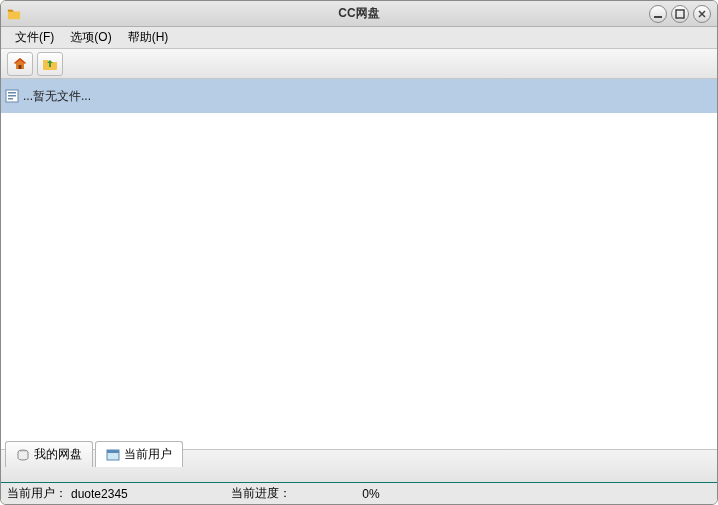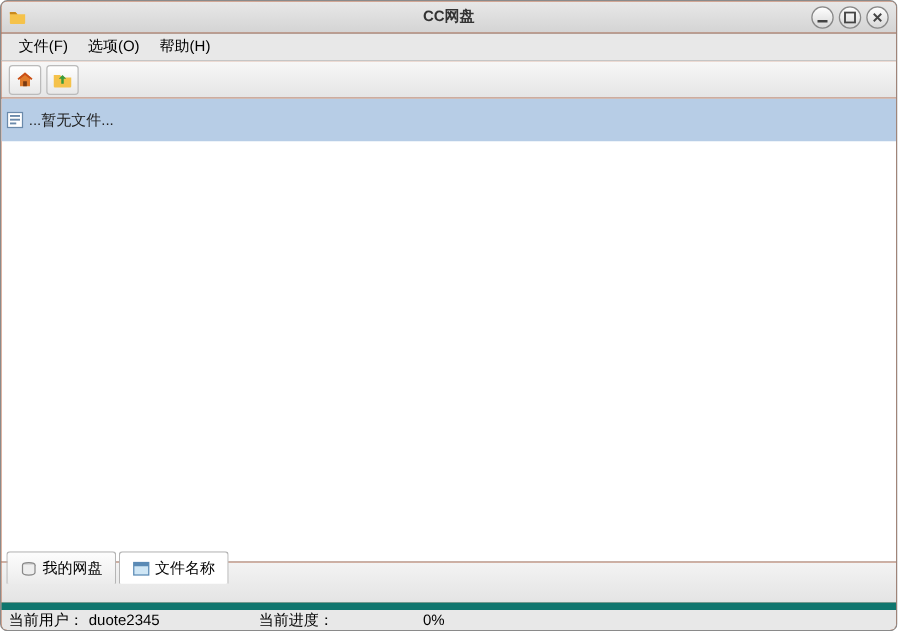--- a/index.html
+++ b/index.html
@@ -1,17 +1,17 @@
 <!DOCTYPE html>
 <html><head>
 <meta charset="utf-8">
 <style>
 * { box-sizing: border-box; margin: 0; padding: 0; font-family: "Microsoft YaHei", Arial, sans-serif; font-size: 12px; }
 body { background: #fff; }
-.window { width: 718px; height: 505px; border: 1px solid #8a8a8a; background: #c2410c; display: flex; flex-direction: column; border-radius: 6px; overflow: hidden; }
+.window { width: 718px; height: 505px; border: 1px solid #8a8a8a; background: #fef9c3; display: flex; flex-direction: column; border-radius: 6px; overflow: hidden; }
 .titlebar { height: 26px; background: linear-gradient(#e8e8e8,#d4d4d4); border-bottom: 1px solid #b0b0b0; display: flex; align-items: center; padding: 0 6px; position: relative; }
 .titlebar .app-icon { width: 14px; height: 14px; margin-right: 6px; }
 .titlebar .title { position: absolute; left: 0; right: 0; text-align: center; font-weight: bold; color: #333; pointer-events: none; }
 .titlebar .controls { margin-left: auto; display: flex; gap: 4px; z-index: 2; }
 .ctrl-btn { width: 18px; height: 18px; border: 1px solid #888; border-radius: 50%; background: linear-gradient(#fefefe,#d8d8d8); display: flex; align-items: center; justify-content: center; cursor: pointer; }
 .ctrl-btn svg { width: 10px; height: 10px; }
 .menubar { height: 22px; background: #e8e8e8; border-bottom: 1px solid #c5c5c5; display: flex; align-items: flex-start; padding: 0 6px; }
 .menu-item { padding: 2px 8px; cursor: pointer; }
 .toolbar { height: 30px; background: linear-gradient(#f7f7f7,#e5e5e5); border-bottom: 1px solid #c5c5c5; display: flex; align-items: center; padding: 0 6px; gap: 4px; }
 .tool-btn { width: 26px; height: 24px; border: 1px solid #bbb; border-radius: 3px; background: linear-gradient(#fff,#e8e8e8); display: flex; align-items: center; justify-content: center; cursor: pointer; }
@@ -19,24 +19,24 @@
 .header-cell { border-right: 1px solid #c5c5c5; padding: 2px 6px; display: flex; align-items: center; color: #333; overflow: hidden; white-space: nowrap; }
 .content { flex: 1; background: #fff; overflow: auto; }
 .row { display: flex; align-items: center; height: 34px; padding: 12px 4px; }
 .row.selected { background: #b7cde6; }
 .row .row-icon { width: 14px; height: 14px; margin-right: 4px; flex-shrink: 0; }
 .row .row-text { color: #222; }
 .bottom-tabs { height: 28px; background: linear-gradient(#f3f3f3,#e4e4e4); border-top: 1px solid #c5c5c5; display: flex; align-items: flex-end; padding: 16px 4px; }
 .tab { display: flex; align-items: center; gap: 4px; padding: 4px 10px; border: 1px solid #b5b5b5; border-bottom: none; background: linear-gradient(#fdfdfd,#ececec); margin-right: 2px; border-radius: 3px 3px 0 0; cursor: pointer; position: relative; top: 1px; }
 .tab.active { background: #fff; }
 .tab-icon { width: 14px; height: 14px; }
-.statusbar { height: 22px; background: #e8e8e8; border-top: 6px solid #0f766e; display: flex; align-items: center; padding: 0 6px; }
+.statusbar { height: 22px; background: #e8e8e8; border-top: 1px solid #0f766e; display: flex; align-items: center; padding: 0 6px; }
 .status-seg { display: flex; align-items: center; gap: 4px; }
 .status-seg.user { flex: 0 0 200px; }
-.status-seg.progress-label { flex: 0 0 70px; }
+.status-seg.progress-label { flex: 0 0 70px; margin-left: 24px; }
 .progress-wrap { flex: 0 0 140px; display: flex; justify-content: center; }
 .status-seg.hint { flex: 1; padding-left: 60px; }
 </style>
 </head>
 <body>
 
 <div class="window">
 
   <div class="titlebar">
     <span class="app-icon">
@@ -113,21 +113,21 @@
       </span>
       <span>我的网盘</span>
     </div>
     <div class="tab active">
       <span class="tab-icon">
         <svg viewBox="0 0 14 14">
             <rect x="1" y="2" width="12" height="10" fill="#cfe6f5" stroke="#5a8ab5"></rect>
             <rect x="1" y="2" width="12" height="3" fill="#5a8ab5"></rect>
           </svg>
       </span>
-      <span>文件名称</span>
+      <span>当前用户</span>
     </div>
   </div>
 
   <div class="statusbar">
     <div class="status-seg user">
       <span>当前用户：</span>
         <span>duote2345</span>
     </div>
     <div class="status-seg progress-label">当前进度：</div>
     <div class="progress-wrap">

